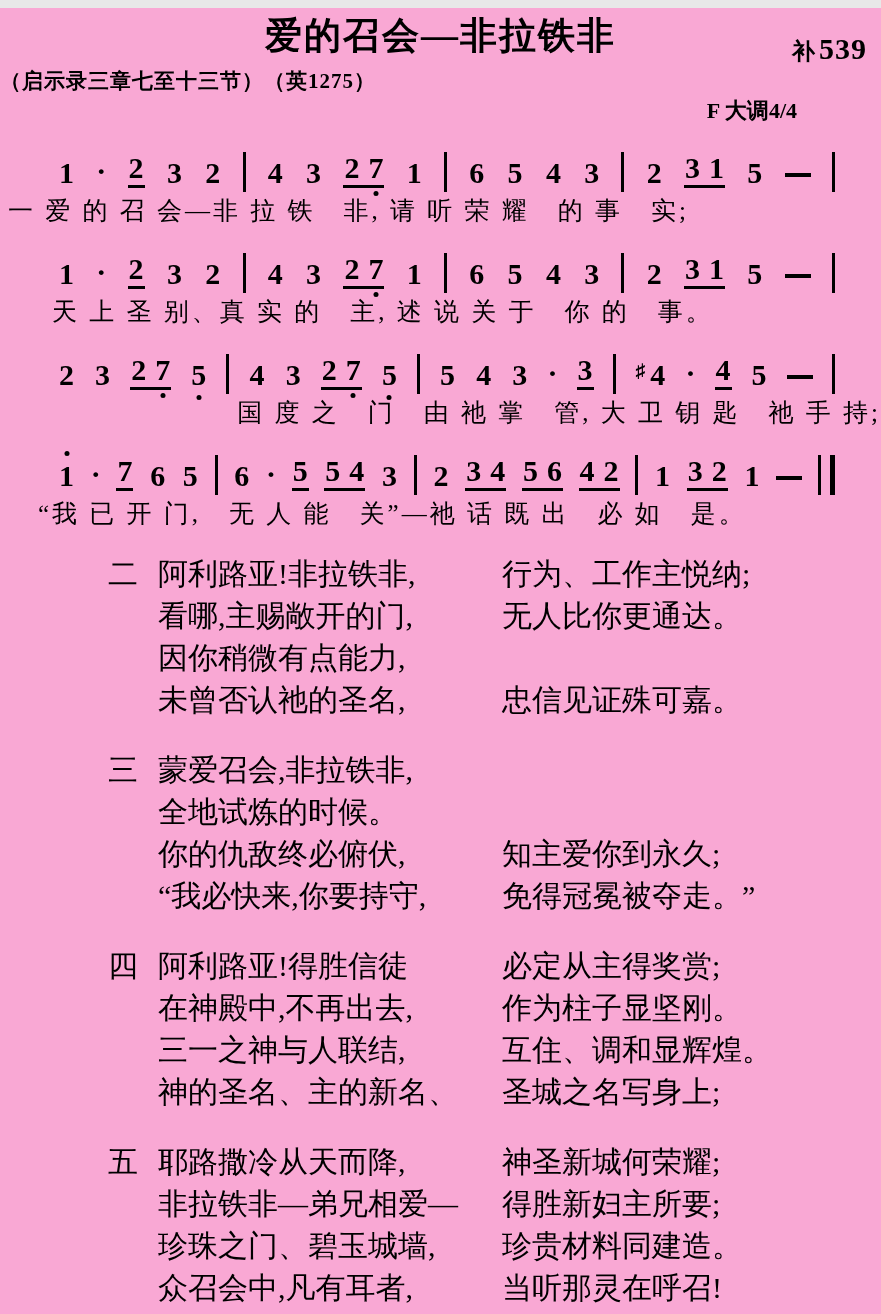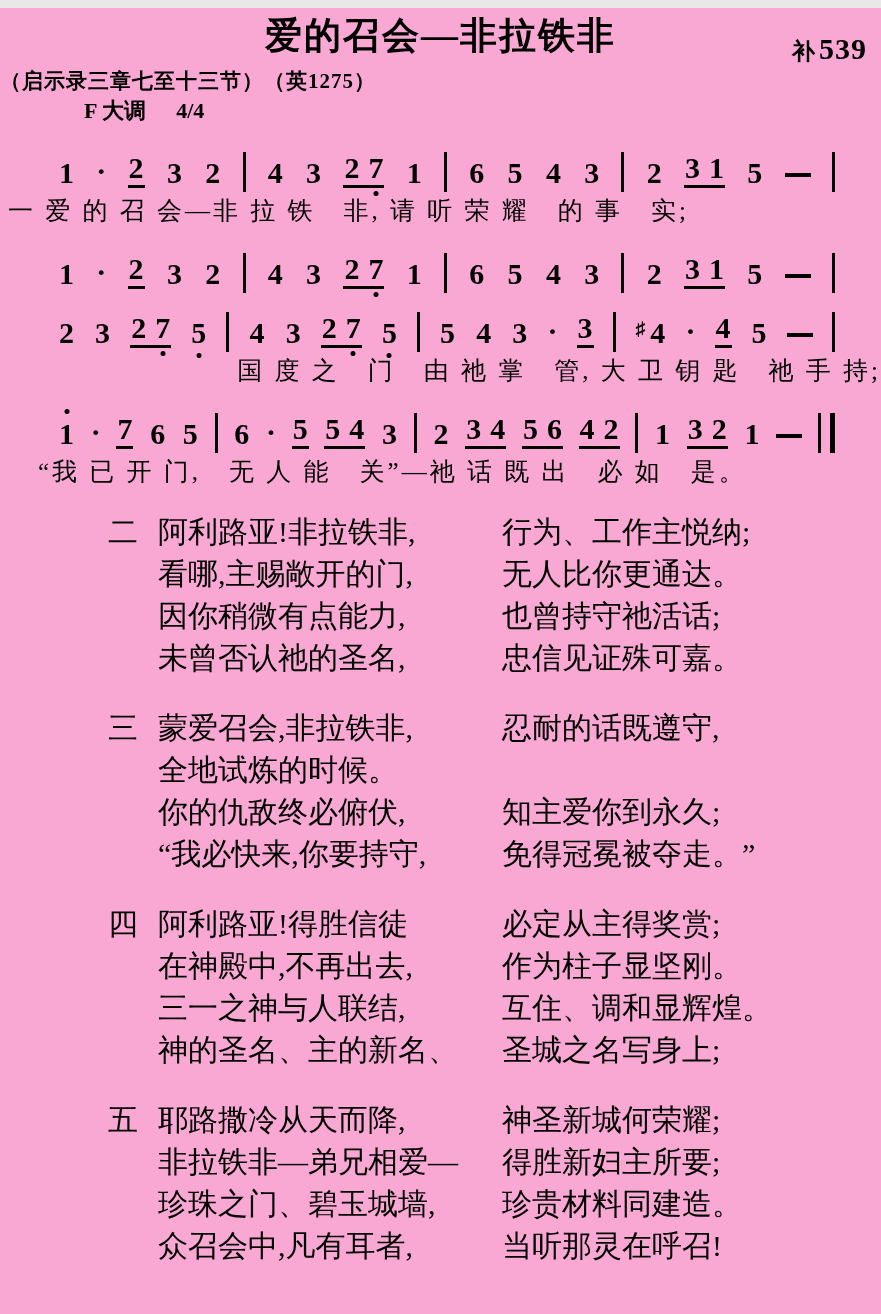--- a/index.html
+++ b/index.html
@@ -23,23 +23,23 @@
     position:absolute;top:24px;right:14px;
     font-weight:bold;white-space:nowrap;
   }
   .hymn-no .pfx{font-size:23px;}
   .hymn-no .num{font-size:30px;letter-spacing:1px;}
   .subtitle{
     font-size:21px;font-weight:bold;
     margin-top:10px;line-height:26px;letter-spacing:1px;
   }
   .keyrow{
-    display:flex;justify-content:flex-start;
+    display:flex;justify-content:flex-end;
     margin:4px 84px 0 84px;
-    font-size:22px;font-weight:bold;line-height:26px;gap:30px;
+    font-size:22px;font-weight:bold;line-height:26px;
   }
   
   #music{margin-top:22px;}
   .system{margin-bottom:17px;}
   .notes-row{
     display:flex;justify-content:space-between;align-items:flex-end;
     height:42px;
     margin:0 46px 0 58px;
   }
   .note{display:inline-flex;gap:9px;padding:0 1px;}
@@ -205,20 +205,21 @@
           <span class="note u">
             <span class="digit">3</span>
             <span class="digit">1</span>
           </span>
           <span class="note">
             <span class="digit">5</span>
           </span>
           <div class="dash"></div>
           <div class="bar"></div>
         </div>
+        <div class="lyric">天 上 圣 别、真 实 的　主, 述 说 关 于　你 的　事。</div>
       </div>
       <div class="system">
         <div class="notes-row">
           <span class="note">
             <span class="digit">2</span>
           </span>
           <span class="note">
             <span class="digit">3</span>
           </span>
           <span class="note u">
@@ -345,33 +346,31 @@
           <span class="c2">行为、工作主悦纳;</span>
         </div>
         <div class="vrow">
           <span class="vnum"></span>
           <span class="c1">看哪,主赐敞开的门,</span>
           <span class="c2">无人比你更通达。</span>
         </div>
         <div class="vrow">
           <span class="vnum"></span>
           <span class="c1">因你稍微有点能力,</span>
-          <span class="c2">也曾持守祂活话;</span>
         </div>
         <div class="vrow">
           <span class="vnum"></span>
           <span class="c1">未曾否认祂的圣名,</span>
           <span class="c2">忠信见证殊可嘉。</span>
         </div>
       </div>
       <div class="verse">
         <div class="vrow">
           <span class="vnum">三</span>
           <span class="c1">蒙爱召会,非拉铁非,</span>
-          <span class="c2">忍耐的话既遵守,</span>
         </div>
         <div class="vrow">
           <span class="vnum"></span>
           <span class="c2">全地试炼的时候。</span>
         </div>
         <div class="vrow">
           <span class="vnum"></span>
           <span class="c1">你的仇敌终必俯伏,</span>
           <span class="c2">知主爱你到永久;</span>
         </div>

